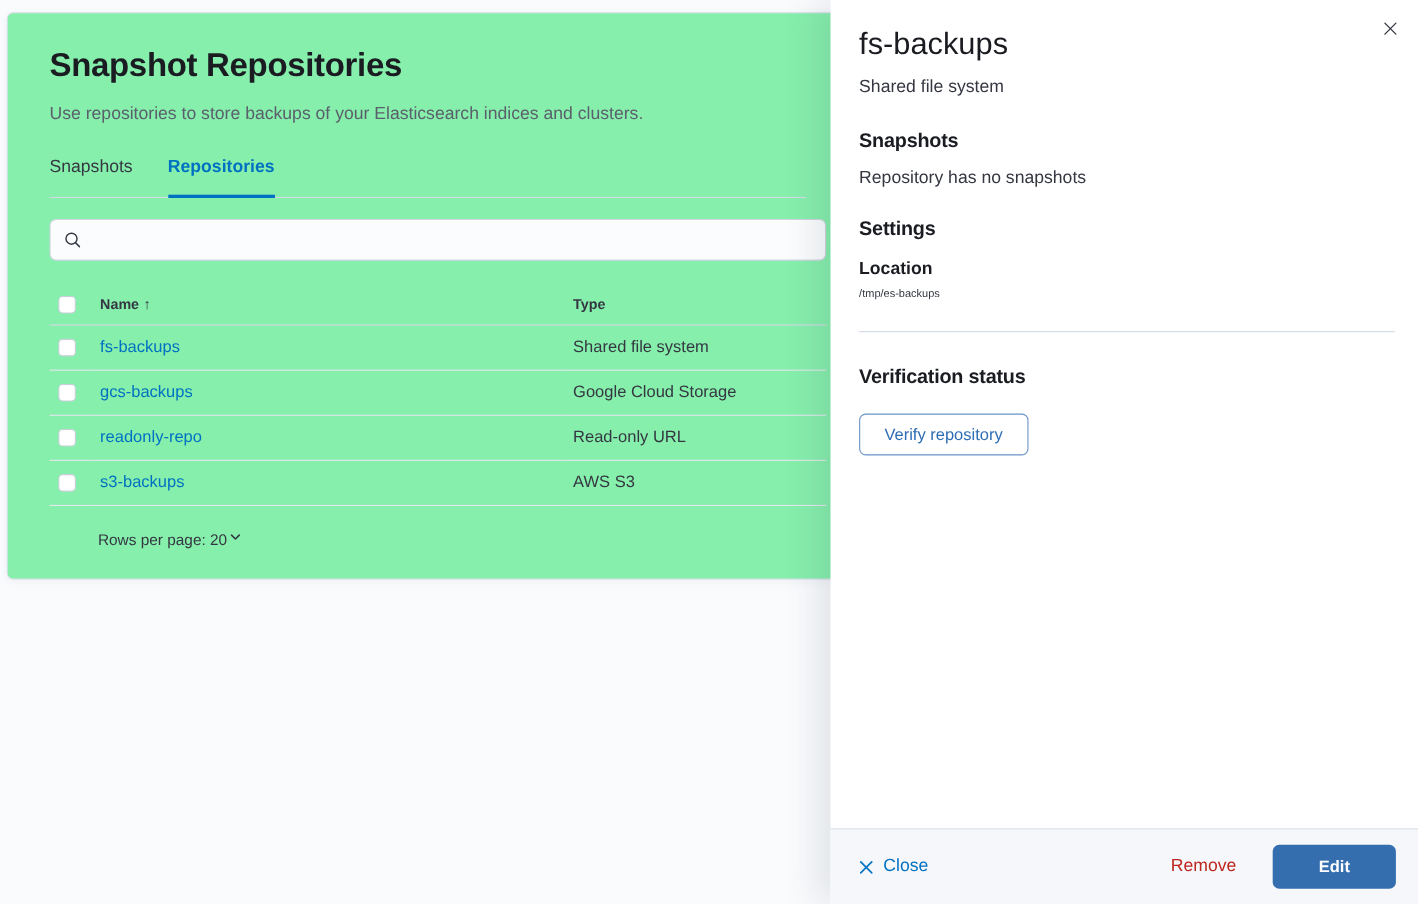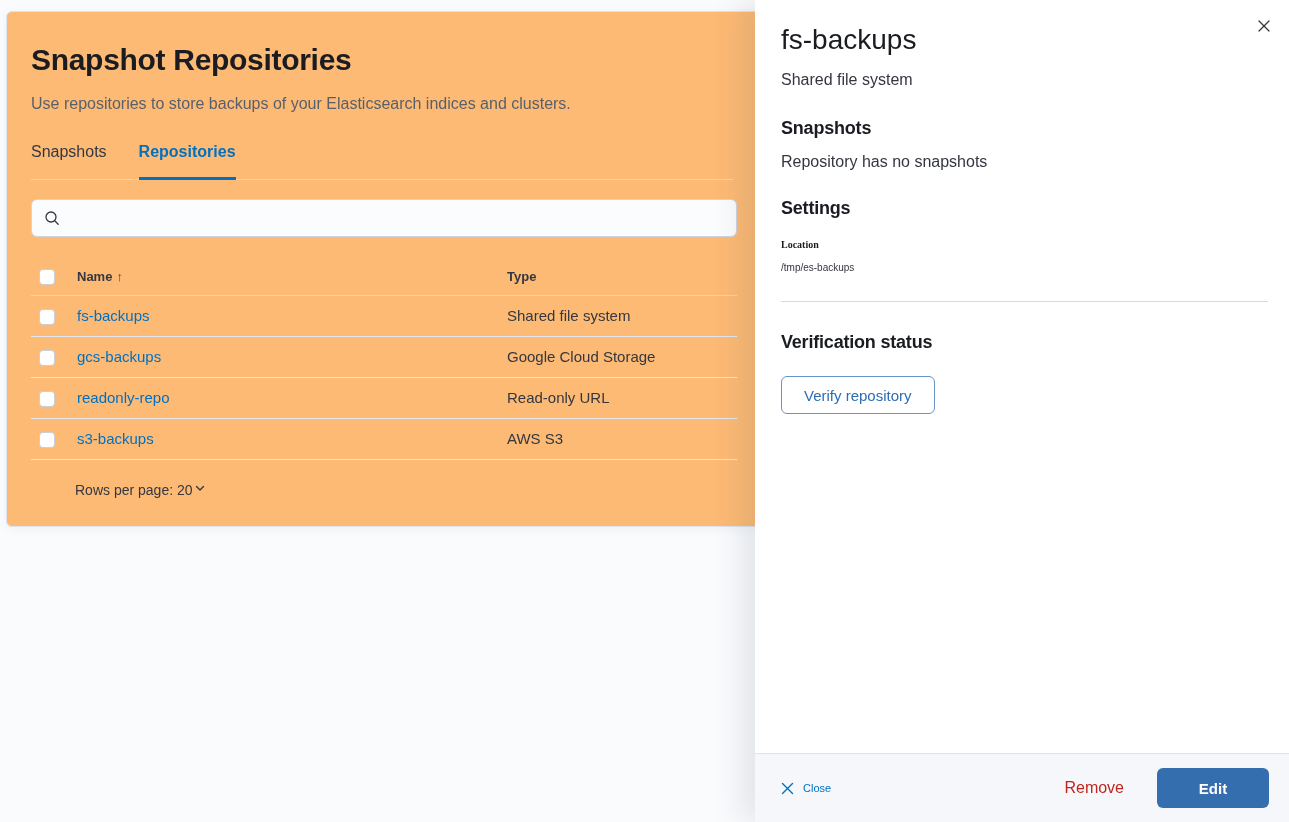--- a/index.html
+++ b/index.html
@@ -12,23 +12,23 @@
   html,body{width:1289px;height:822px;}
   body{
     font-family:"Liberation Sans","DejaVu Sans",sans-serif;
     background:var(--page-bg); color:var(--text);
     position:relative; overflow:hidden;
   }
 
   
   .card{
     position:absolute; left:6px; top:11px; width:754px; height:516px;
-    background:#fdba74; border:1px solid #dde3ec; border-radius:6px;
+    background:#86efac; border:1px solid #dde3ec; border-radius:6px;
     box-shadow:0 2px 8px rgba(103,126,168,.08);
-    padding:30px 26px 0 24px;
+    padding:30px 26px 0 38px;
   }
   .page-title{font-size:30px; line-height:36px; font-weight:600; color:var(--title-text); letter-spacing:-.3px;}
   .page-subtitle{margin-top:14px; font-size:16px; line-height:24px; color:#5a606b;}
 
   .tabs{margin-top:24px; display:flex; gap:32px; border-bottom:1px solid var(--border);}
   .tab{font-size:16px; line-height:24px; padding-bottom:13px; color:var(--text); cursor:pointer; border-bottom:3px solid transparent; margin-bottom:-1px;}
   .tab.active{color:var(--primary); font-weight:600; border-bottom-color:var(--primary);}
 
   .search{
     margin-top:19px; height:38px; width:706px;
@@ -70,34 +70,34 @@
   .flyout-title{font-size:28px; line-height:36px; font-weight:500; color:var(--title-text);}
   .flyout-close{
     position:absolute; top:16px; right:15px; width:20px; height:20px;
     display:flex; align-items:center; justify-content:center; cursor:pointer;
   }
   .section-row{margin-top:30px; display:flex; align-items:flex-start; justify-content:space-between;}
   h3.sec{font-size:18px; line-height:24px; font-weight:700; color:var(--title-text); letter-spacing:-.2px;}
   .sec-value{margin-top:10px; font-size:16px; line-height:24px; color:var(--text);}
   .mt24{margin-top:24px;} .mt22{margin-top:22px;}
   .docs-link{display:flex; align-items:center; gap:7px; color:var(--primary); font-size:16px; line-height:24px; text-decoration:none; cursor:pointer;}
-  .field-label{margin-top:14px; font-size:10px; line-height:21px; font-weight:700; color:var(--title-text);font-family:Liberation Serif, serif;}
+  .field-label{margin-top:14px; font-size:16px; line-height:21px; font-weight:700; color:var(--title-text);}
   .field-value{margin-top:2px; font-size:10px; line-height:21px; color:var(--text);}
   hr.fly-rule{border:none; border-top:1px solid var(--border); margin-top:23px;}
   .verify-btn{
     margin-top:22px; height:38px; padding:0 22px; border-radius:6px;
     background:#fff; border:1px solid #6a93c8; color:#2e6db4;
     font-size:15px; font-weight:500; font-family:inherit; cursor:pointer;
   }
   .flyout-footer{
     position:absolute; left:0; bottom:0; width:100%; height:69px;
     background:var(--footer-bg); border-top:1px solid rgba(211,218,230,.7);
     display:flex; align-items:center; padding:0 20px 0 26px;
   }
-  .close-link{display:flex; align-items:flex-start; gap:9px; color:var(--primary); font-size:11px; cursor:pointer;}
+  .close-link{display:flex; align-items:center; gap:9px; color:var(--primary); font-size:16px; cursor:pointer;}
   .footer-right{margin-left:auto; display:flex; align-items:center; gap:33px;}
   .remove-link{color:var(--danger); font-size:16px; cursor:pointer;}
   .edit-btn{
     width:112px; height:40px; border:none; border-radius:6px;
     background:var(--edit-fill); color:#fff; font-size:15px; font-weight:600;
     font-family:inherit; cursor:pointer;
   }
   .icon{display:inline-flex; align-items:center; justify-content:center;}
 </style>
 </head>

